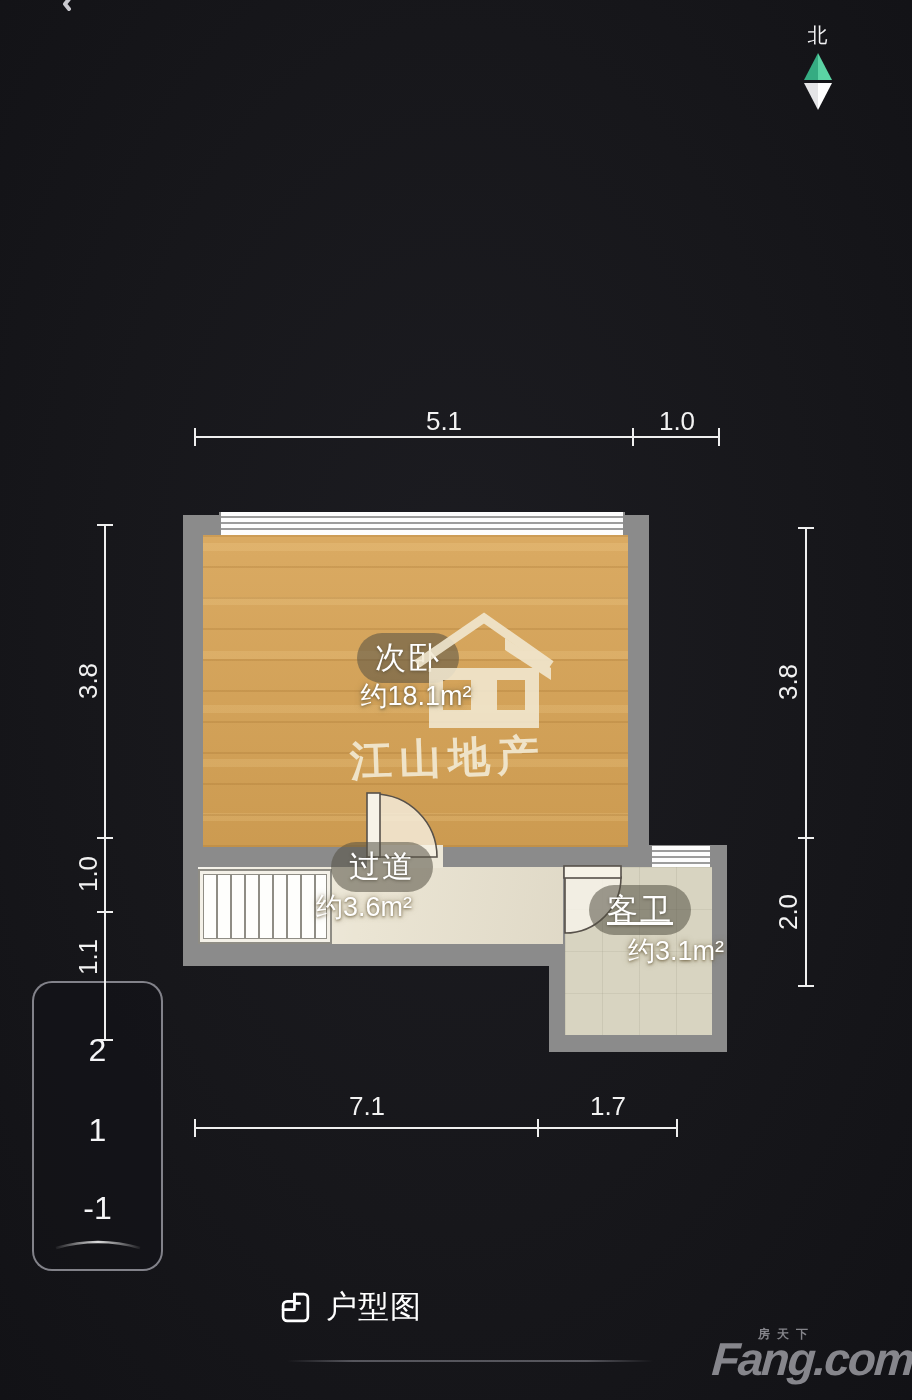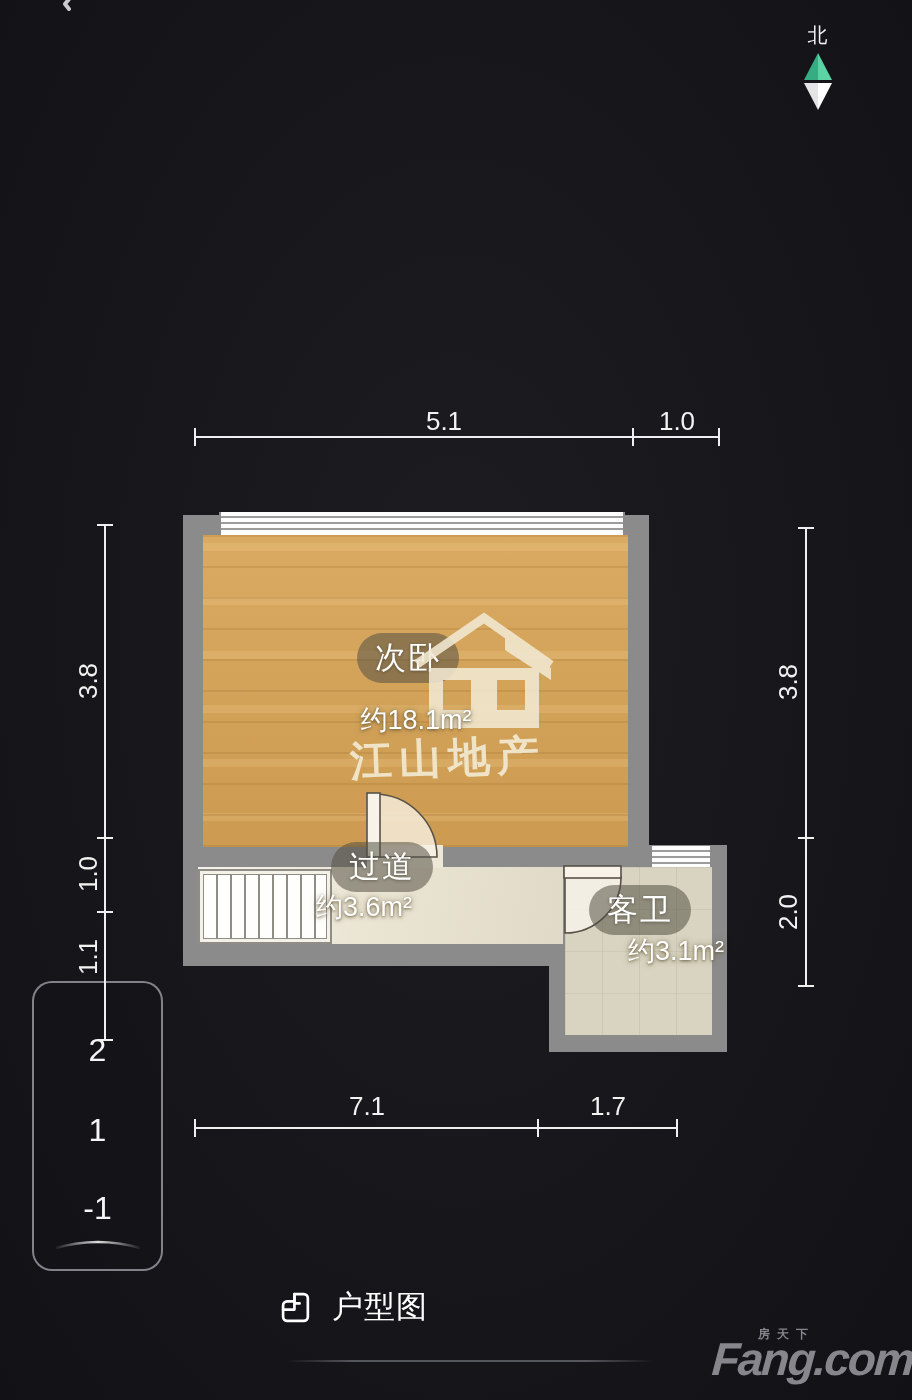--- a/index.html
+++ b/index.html
@@ -68,24 +68,24 @@
     color:#fff;border-radius:26px;padding:4px 18px;
     font-size:31px;letter-spacing:2px;white-space:nowrap;
     text-shadow:0 1px 3px rgba(60,55,40,0.55);
   }
   .room-area{
     transform:translate(-50%,-50%);
     color:#fff;font-size:27px;white-space:nowrap;
     text-shadow:0 1px 3px rgba(105,92,58,0.95), 0 0 6px rgba(105,92,58,0.6);
   }
   #bedroom-pill{left:408px;top:658px;z-index:5;}
-  #bedroom-area{left:416px;top:720px;z-index:7;}
+  #bedroom-area{left:416px;top:696px;z-index:7;}
   #hallway-pill{left:382px;top:867px;z-index:5;}
   #hallway-area{left:364px;top:907px;z-index:6;}
-  #bathroom-pill{left:640px;top:910px;z-index:5;}
+  #bathroom-pill{left:640px;top:910px;z-index:5;text-decoration:underline;}
   #bathroom-area{left:676px;top:951px;z-index:6;}
 
   
   #wm-house{left:408px;top:612px;z-index:6;opacity:0.88;}
   #wm-brand{
     left:350px;top:730px;width:210px;z-index:6;
     color:#f2e9d2;opacity:0.92;font-size:42px;font-weight:bold;
     letter-spacing:7px;transform:rotate(-2deg);white-space:nowrap;
     font-family:"DejaVu Serif", serif;
   }
@@ -108,21 +108,21 @@
     border:2px solid rgba(190,190,200,0.65);border-radius:20px;
     background:rgba(18,18,23,0.55);box-sizing:border-box;
   }
   .floor-item{
     position:absolute;left:0;width:100%;text-align:center;
     color:#f5f5f7;font-size:32px;transform:translateY(-50%);
   }
   #floor-arc{position:absolute;left:18px;top:252px;}
 
   
-  .tab{display:flex;align-items:center;gap:19px;z-index:4;}
+  .tab{display:flex;align-items:center;gap:13px;z-index:4;}
   #tab-floorplan{left:280px;top:1284px;height:46px;}
   #tab-3d{left:492px;top:1284px;height:46px;}
   #tab-floorplan .tab-label{color:#ffffff;font-size:31px;letter-spacing:1px;}
   #tab-3d .tab-label{color:#88888d;font-size:31px;letter-spacing:1px;}
   #tab-divider{
     left:287px;top:1360px;width:366px;height:2px;
     background:linear-gradient(90deg, rgba(140,140,150,0) 0%, rgba(150,150,160,0.5) 18%, rgba(150,150,160,0.5) 82%, rgba(140,140,150,0) 100%);
   }
 
   

